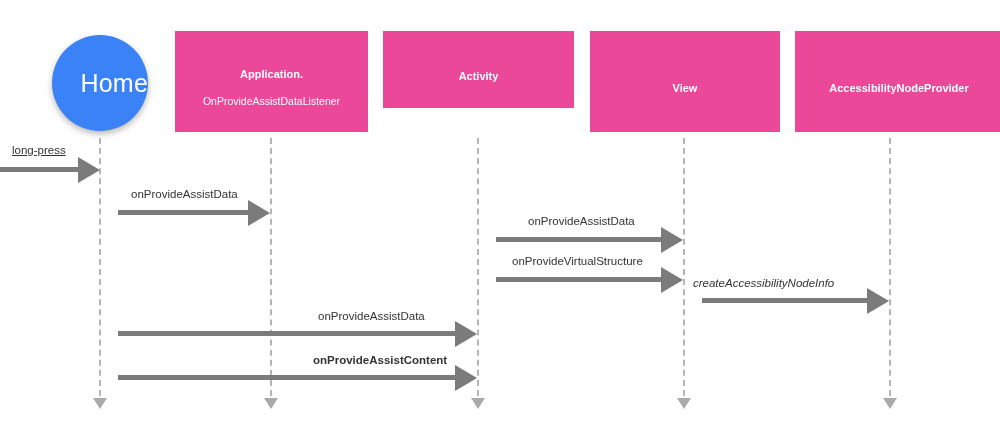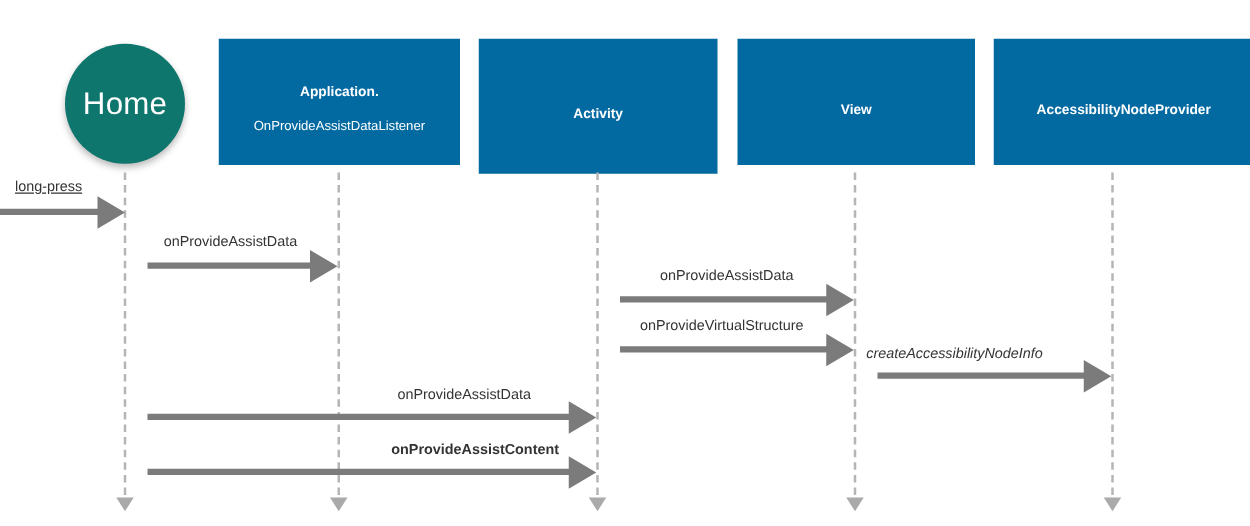--- a/index.html
+++ b/index.html
@@ -13,39 +13,39 @@
     height: 421px;
     background: #ffffff;
     font-family: "Liberation Sans", sans-serif;
     overflow: hidden;
   }
 
   
   .actor-circle {
     position: absolute;
     border-radius: 50%;
-    background: #0f766e;
+    background: #3b82f6;
     box-shadow: 0 3px 6px rgba(0,0,0,0.28);
     display: flex;
     align-items: center;
-    justify-content: center;
+    justify-content: flex-end;
   }
   .actor-label {
     color: #ffffff;
     font-size: 25px;
     font-weight: 400;
     letter-spacing: 0.2px;
     line-height: 1;
     white-space: nowrap;
   }
 
   
   .participant-box {
     position: absolute;
-    background: #0369a1;
+    background: #ec4899;
     display: flex;
     align-items: center;
     justify-content: center;
     text-align: center;
   }
   .participant-label {
     color: #ffffff;
     font-size: 11px;
     font-weight: bold;
     line-height: 1.25;
@@ -105,21 +105,21 @@
     <span class="actor-label">Home</span>
   </div>
 
   <div class="participant-box" style="left:175px; top:31px; width:193px; height:101px;">
     <div class="participant-label">
       <span>Application.</span><br>
       <span class="sub">OnProvideAssistDataListener</span>
     </div>
   </div>
 
-  <div class="participant-box" style="left:383px; top:31px; width:191px; height:108px;">
+  <div class="participant-box" style="left:383px; top:31px; width:191px; height:77px;">
     <div class="participant-label">
       <span>Activity</span>
     </div>
   </div>
 
   <div class="participant-box" style="left:590px; top:31px; width:190px; height:101px;text-align:center;">
     <div class="participant-label">
       <span>View</span>
     </div>
   </div>

